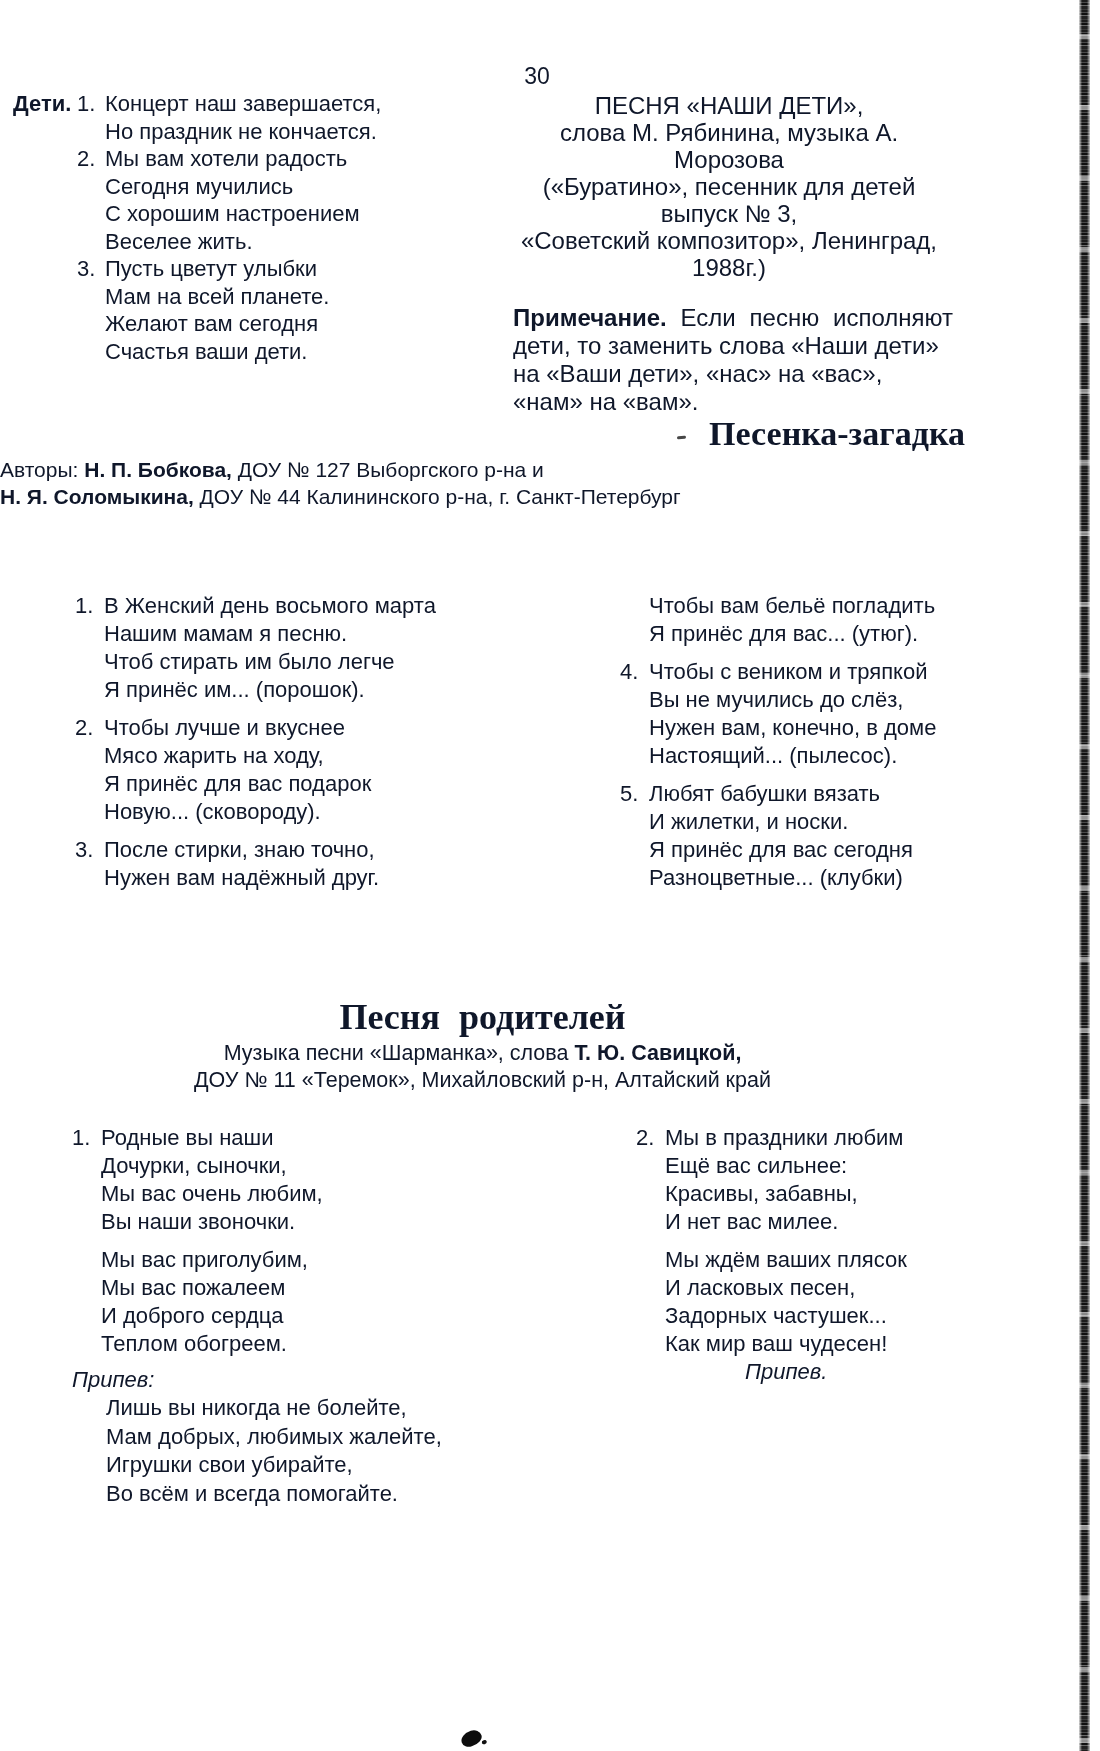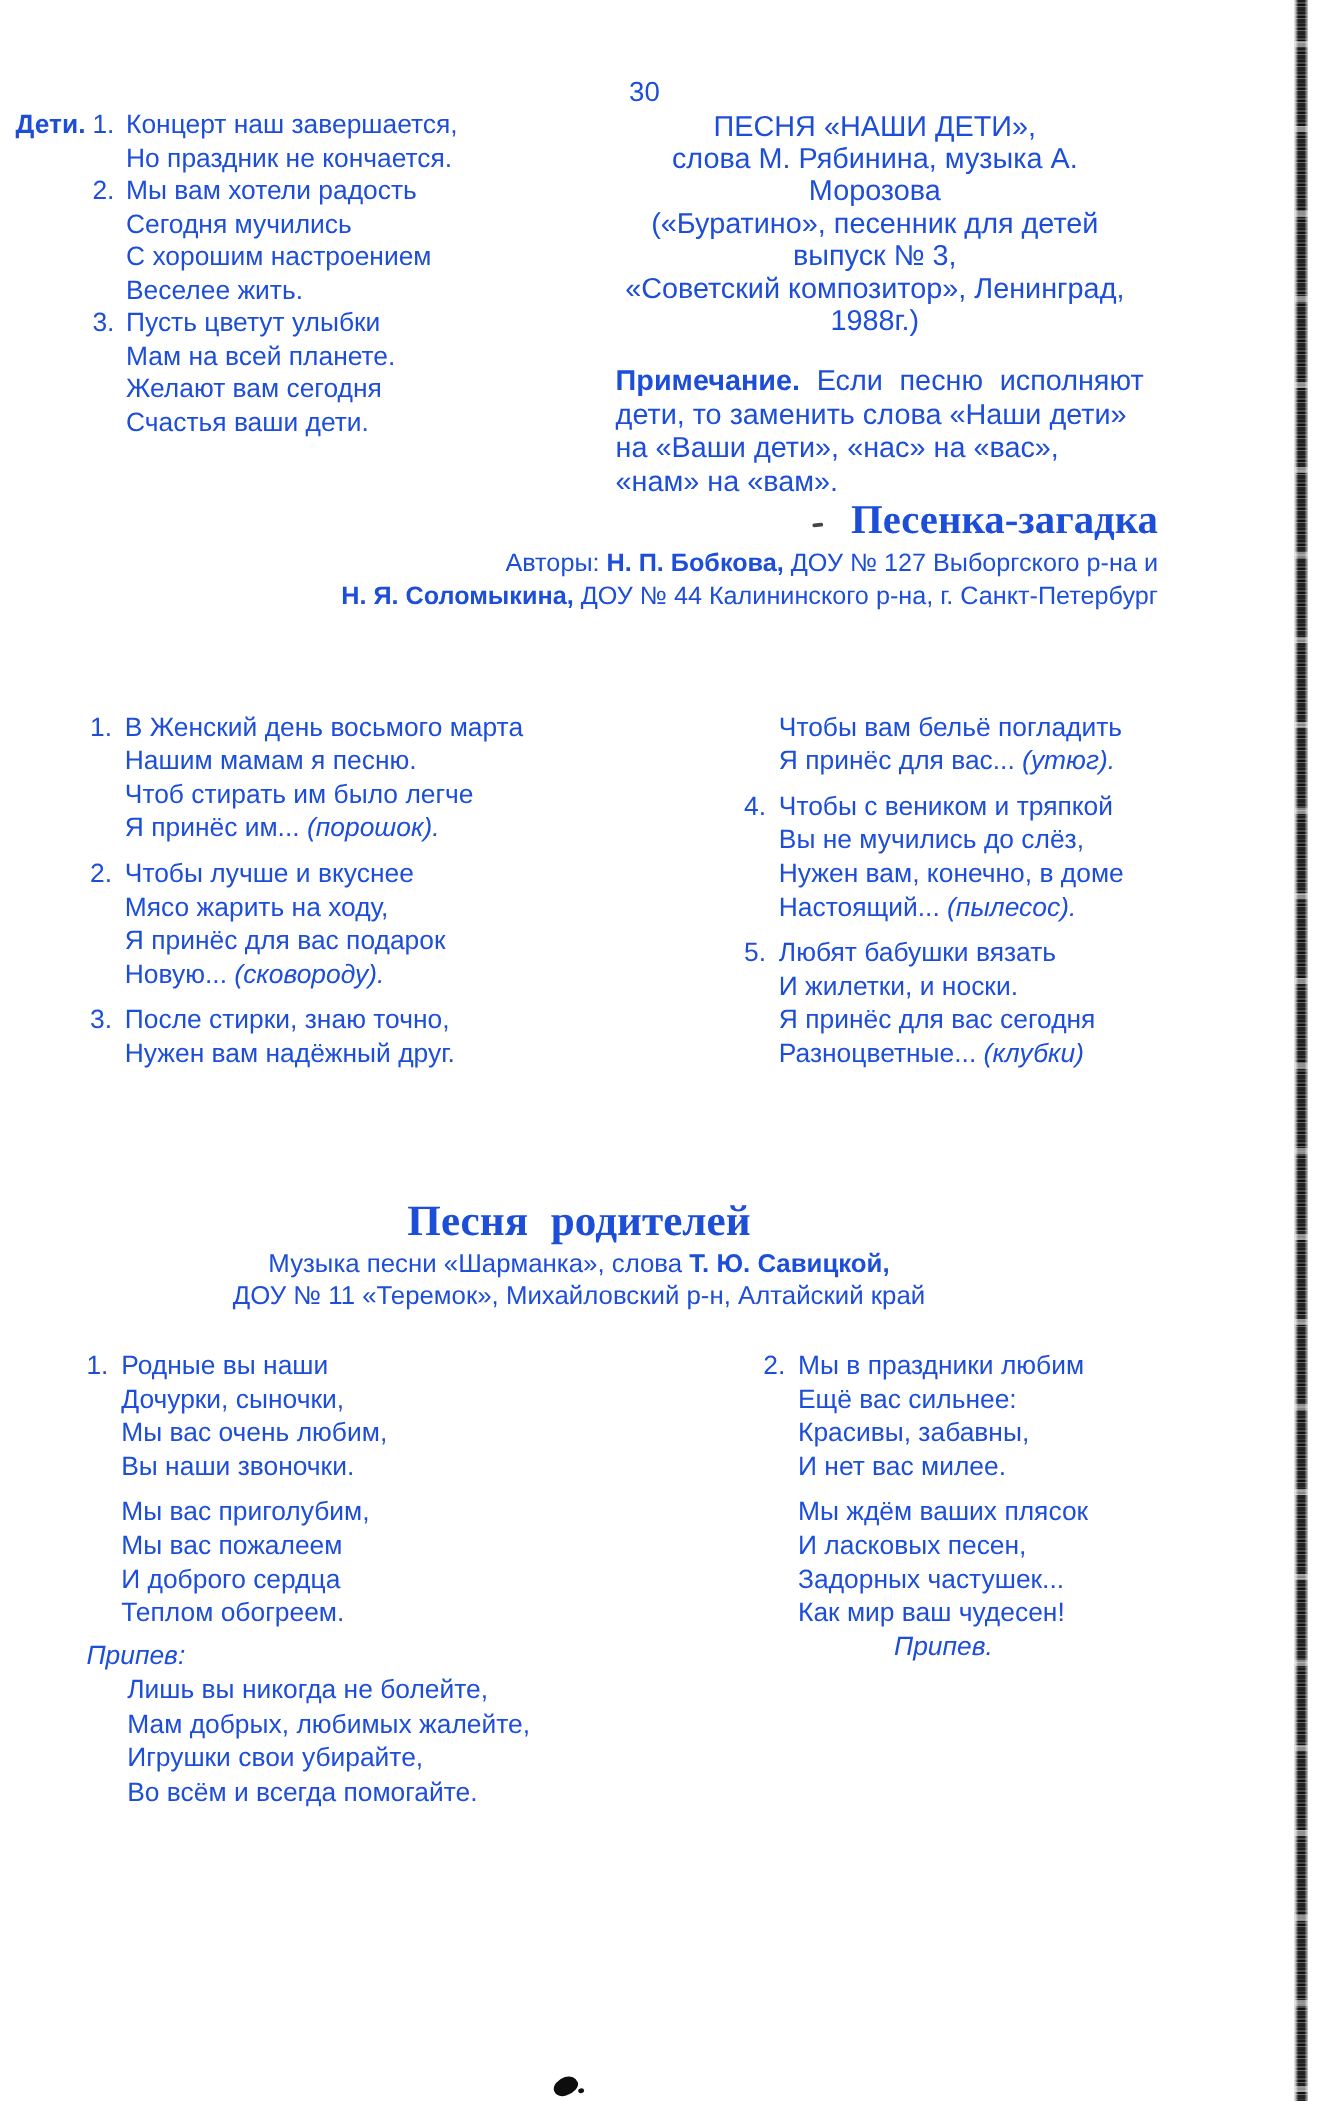--- a/index.html
+++ b/index.html
@@ -1,24 +1,24 @@
 <!DOCTYPE html>
 <html><head>
 <meta charset="utf-8">
 <style>
   *{box-sizing:border-box;margin:0;padding:0}
   html,body{background:#ffffff}
   .page{
     position:relative;width:1100px;height:1751px;background:#fff;
-    font-family:"Liberation Sans",sans-serif;color:#1d4ed8;
+    font-family:"Liberation Sans",sans-serif;color:#0f172a;
     font-size:22px;line-height:28px;overflow:hidden;padding-left:47px;
   }
   .abs{position:absolute}
   .bold{font-weight:700}
-  .it{font-style:italic}
+  .it{}
 
   
   .page-num{top:62px;left:467px;width:140px;text-align:center;font-size:23px}
 
   
   .top-left{top:90px;left:13px;width:478px;line-height:27.5px;display:flex}
   .speaker{flex:0 0 64px;font-weight:700}
   .verse{display:flex}
   .vnum{flex:0 0 24px;margin-right:4px}
   .vnum-w{flex:0 0 26px;margin-right:3px}
@@ -28,21 +28,21 @@
 
   
   .top-right{top:92px;left:503px;width:452px;text-align:center;font-size:24px;line-height:27px}
   .note{margin-top:23px;padding-left:10px;padding-right:2px;text-align:left;line-height:28px}
   .note-first{text-align:justify;text-align-last:justify}
   .note-label{font-weight:700}
 
   
   .heading1{top:414px;left:0;width:965px;text-align:right;font-family:"Liberation Serif",serif;font-weight:700;font-size:34px;line-height:40px}
   .heading2{top:996px;left:0;width:965px;text-align:center;font-family:"Liberation Serif",serif;font-weight:700;font-size:36px;line-height:42px;word-spacing:10px}
-  .authors{top:457px;left:0;width:965px;text-align:right;font-size:21px;line-height:26.5px}
+  .authors{top:457px;left:0;width:965px;text-align:left;font-size:21px;line-height:26.5px}
   .credits2{top:1040px;left:0;width:965px;text-align:center;font-size:21.5px;line-height:26.5px}
 
   
   .riddle-left{top:592px;left:75px;width:460px}
   .riddle-right{top:592px;left:620px;width:420px}
 
   
   .par-left{top:1124px;left:72px;width:460px}
   .par-right{top:1124px;left:636px;width:420px}
   .chorus-label{margin-top:8px;width:340px;text-align:left;font-style:italic}

